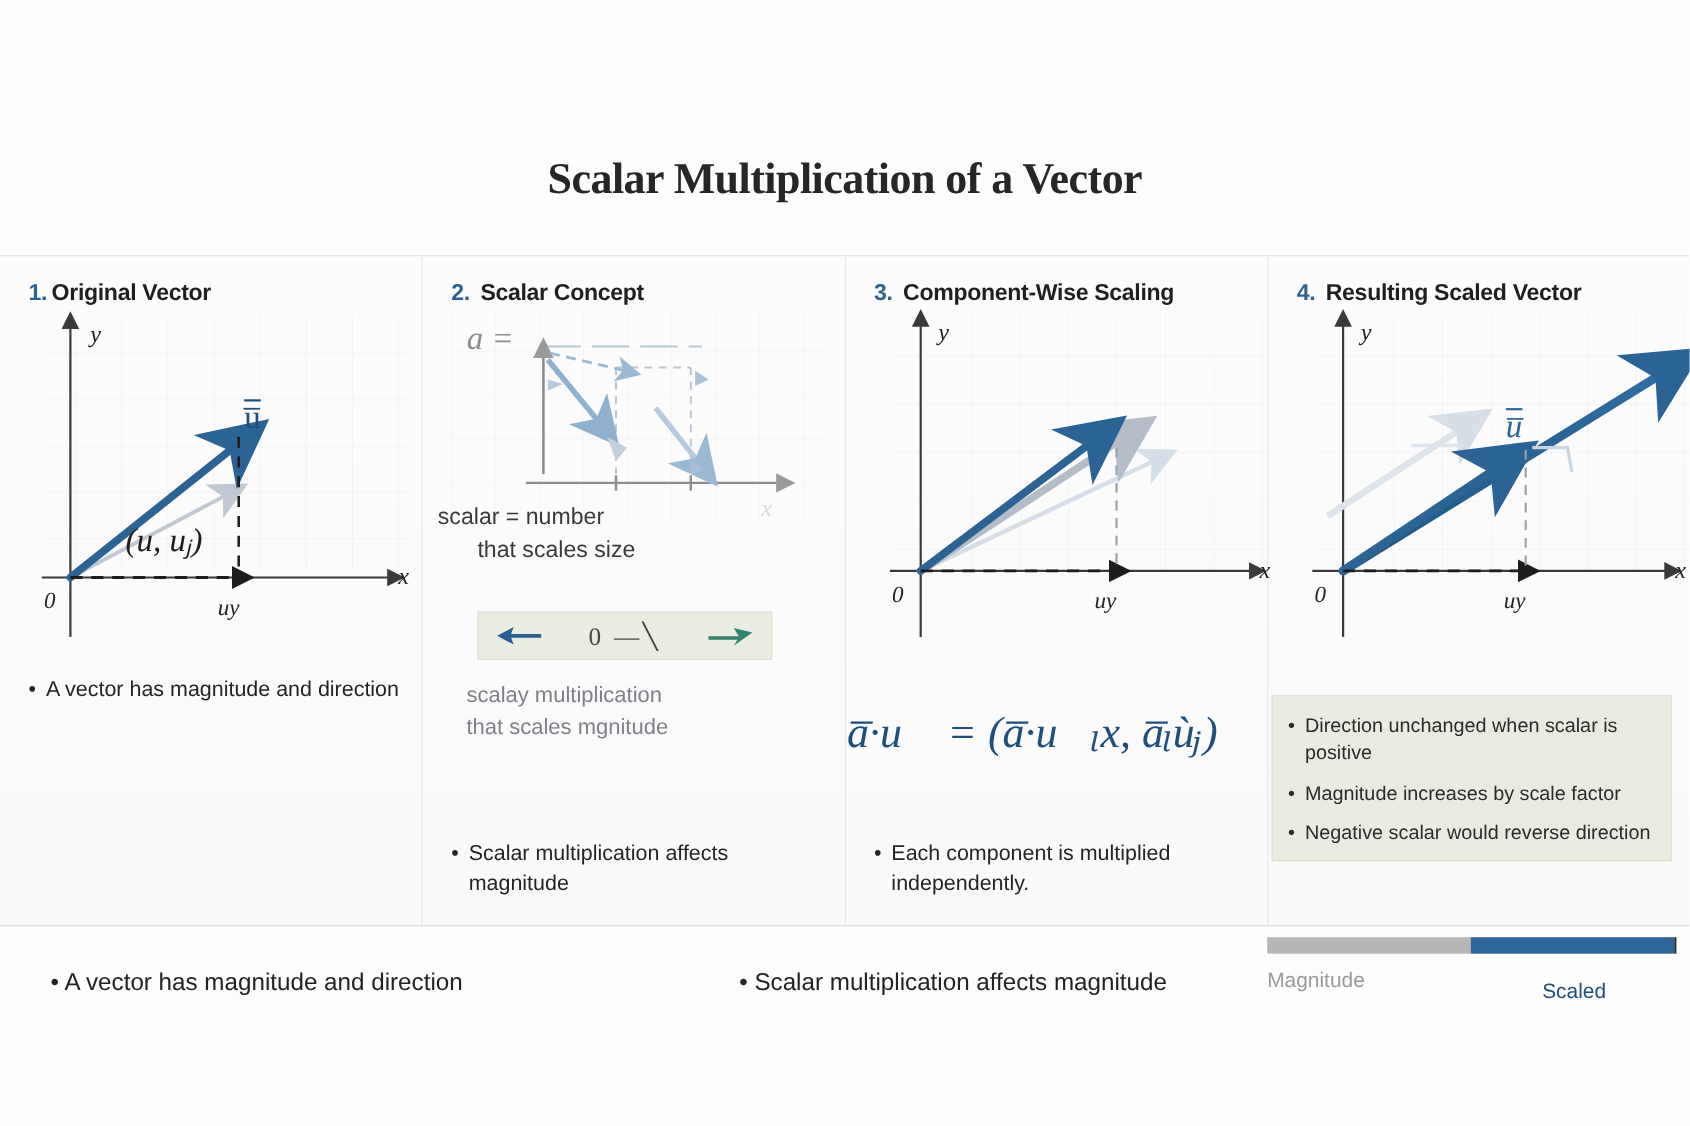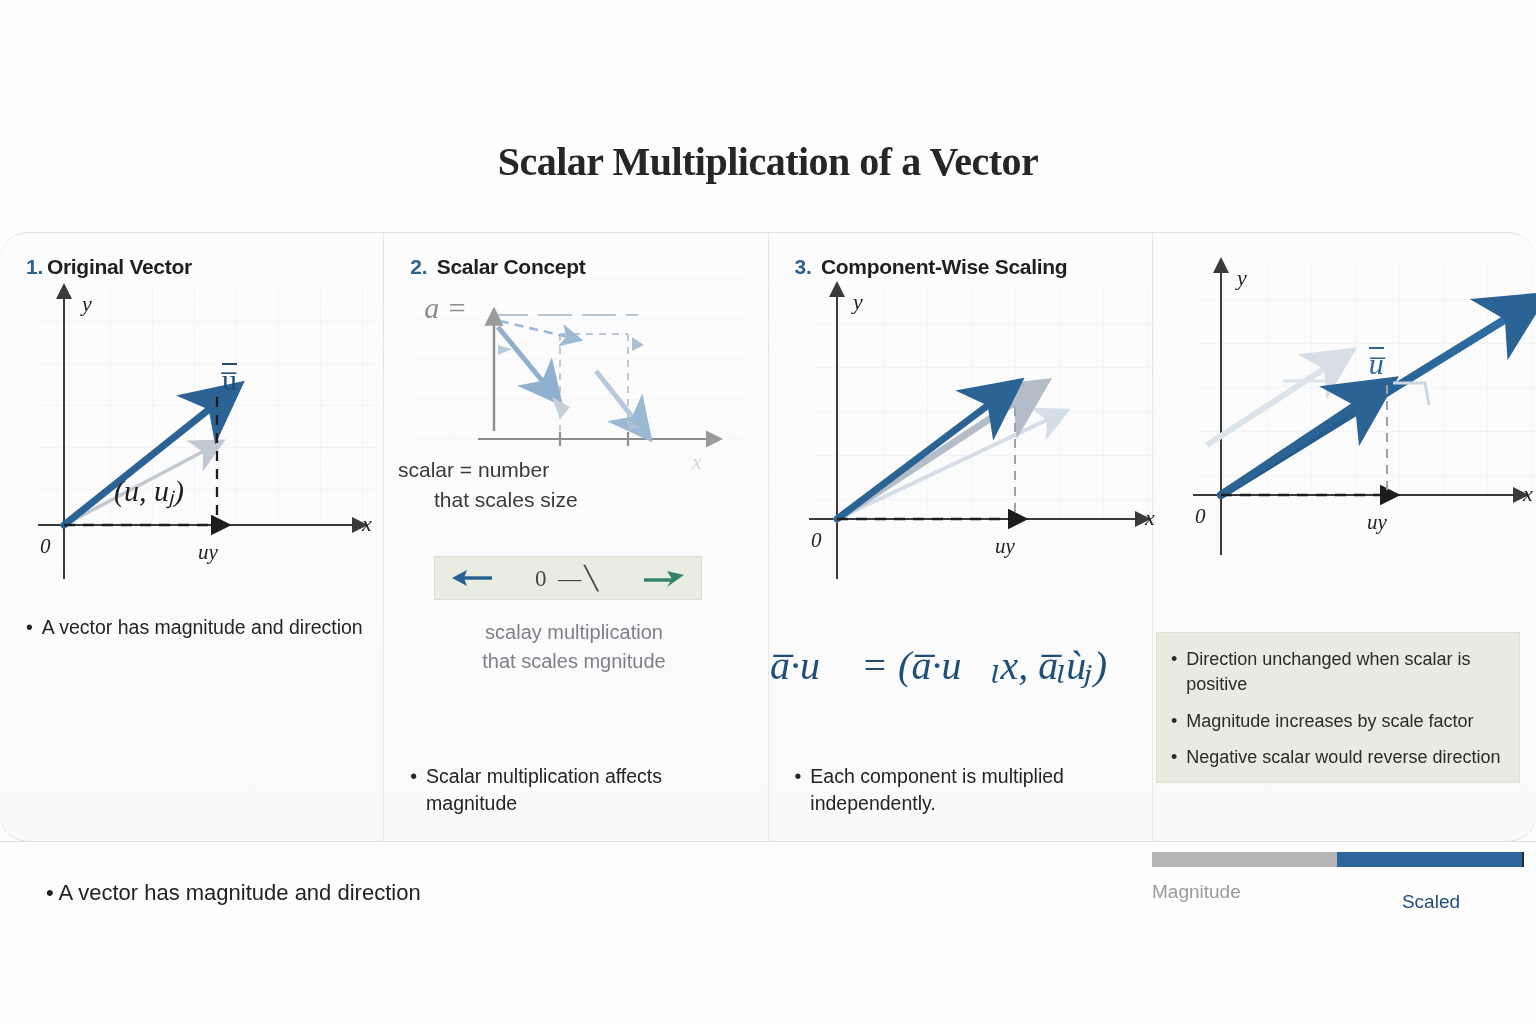--- a/index.html
+++ b/index.html
@@ -28,21 +28,20 @@
   }
   
   .panels {
     position: absolute;
     top: 232px; left: 0;
     width: 1536px; height: 608px;
     display: flex;
     border-top: 1px solid #e3e3e3;
     border-bottom: 1px solid #dcdcdc;
     background: linear-gradient(180deg, #fcfcfd 0%, #fafafb 100%);
-    border-radius: 28px;
   }
   .panel {
     position: relative;
     flex: 1 1 0;
     padding: 22px 18px 10px 26px;
     box-sizing: border-box;
     border-right: 1px solid #e6e6e6;
   }
   .panel:last-child { border-right: none; }
   .panel-head {
@@ -102,21 +101,21 @@
     font-family: "Liberation Serif", serif;
     font-size: 23px;
     color: #2b2b2b;
     letter-spacing: 3px;
     opacity: .85;
   }
   .p2-sub {
     position: absolute;
     left: 424px; top: 618px;
     width: 300px;
-    text-align: center;
+    text-align: left;
     font-size: 20px;
     color: #7d8087;
     line-height: 1.45;
   }
 
   
   .f3-small {
     position: absolute;
     left: 818px; top: 340px;
     font-family: "Liberation Serif", serif;
@@ -359,20 +358,24 @@
 
       <div class="bullets" style="bottom:14px;">
         <div class="bullet">
           <span class="dot">•</span>
           <span class="txt">Each component is multiplied independently.</span>
         </div>
       </div>
     </div>
 
     <div class="panel">
+      <div class="panel-head">
+        <span class="panel-num">4.</span>
+        <span>Resulting Scaled Vector</span>
+      </div>
 
       <div class="graph">
         <svg width="370" height="300" viewBox="0 0 370 300">
           <defs>
             <pattern id="grid4" width="44" height="44" patternUnits="userSpaceOnUse">
               <path d="M44 0 L0 0 0 44" fill="none" stroke="#e9eef2" stroke-width="1"></path>
             </pattern>
             <linearGradient id="bluegrad" x1="0" y1="1" x2="1" y2="0">
               <stop offset="0%" stop-color="#1f5580"></stop>
               <stop offset="100%" stop-color="#2f6da3"></stop>
@@ -455,20 +458,24 @@
       <span class="txt">Negative scalar would reverse direction</span>
     </div>
   </div>
 
   <div class="footer"></div>
 
   <div class="foot-bullet fb1">
     <span>•</span>
     <span>A vector has magnitude and direction</span>
   </div>
+  <div class="foot-bullet fb2">
+    <span>•</span>
+    <span>Scalar multiplication affects magnitude</span>
+  </div>
 
   <div class="legend">
     <div class="legend-bar">
       <div class="seg-gray" style="flex:1 1 0"></div>
       <div class="seg-blue" style="flex:1 1 0"></div>
     </div>
     <div class="legend-labels">
       <div class="lab-gray">Magnitude</div>
       <div class="lab-blue">Scaled</div>
     </div>

